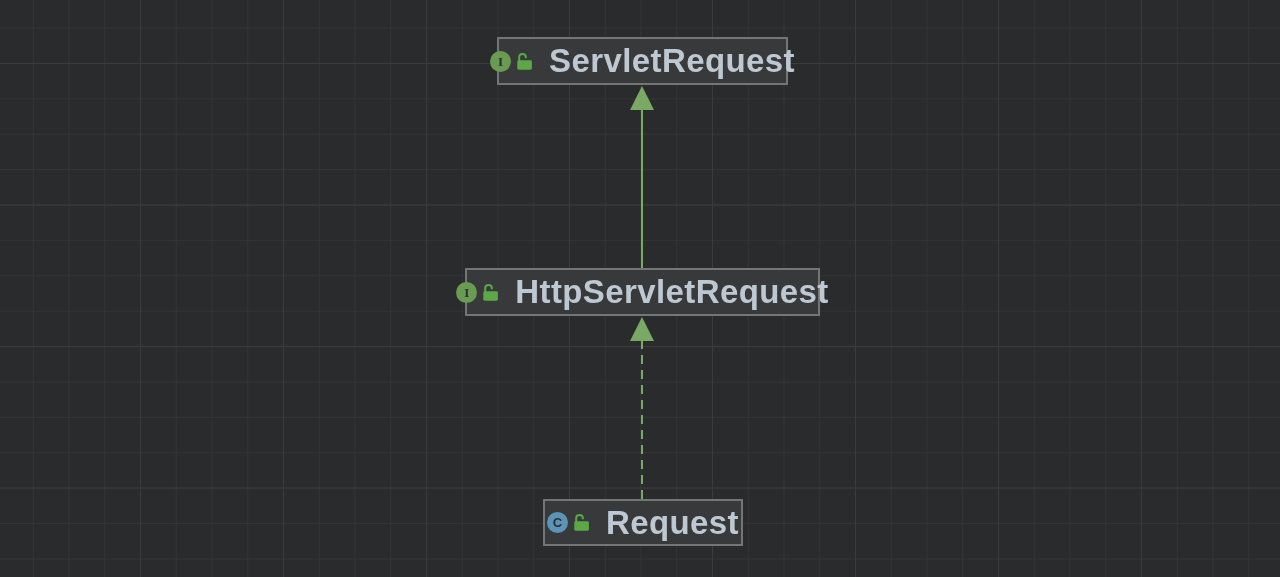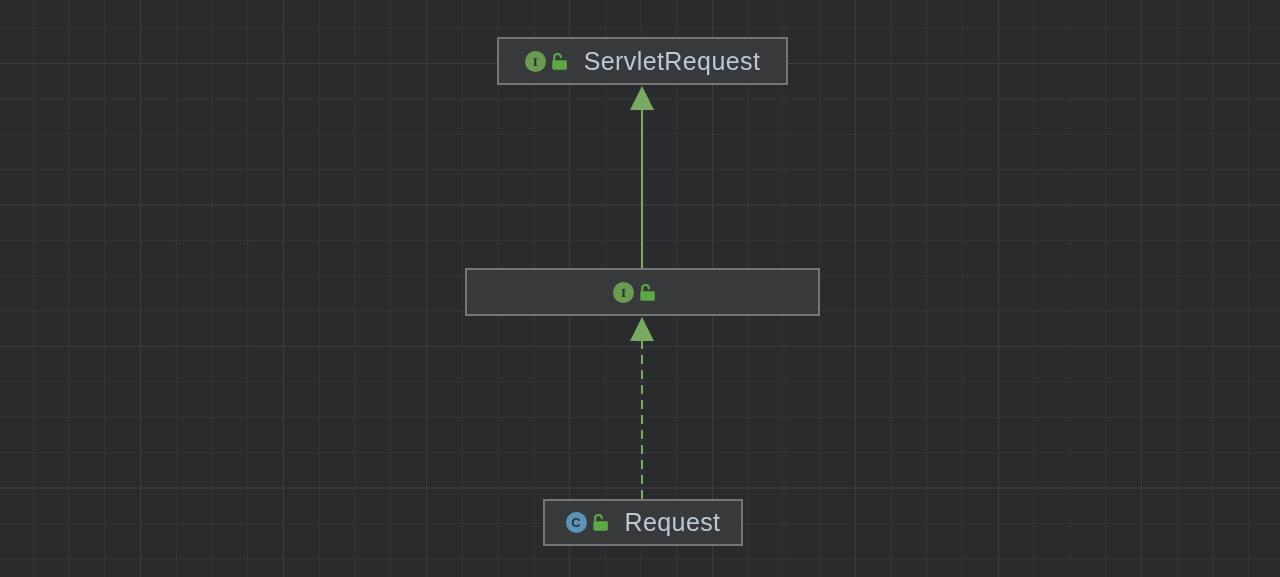--- a/index.html
+++ b/index.html
@@ -42,24 +42,25 @@
   .edge-line.dashed{stroke-dasharray:9 6;}
   .edge-head{fill:var(--edge-green);}
   .node{
     position:absolute;
     display:flex;align-items:center;justify-content:center;
     background:var(--node-bg);
     border:2px solid var(--node-border);
     cursor:default;
   }
   .node .label{
-    font-size:25px;
+    font-size:33px;
     letter-spacing:.4px;
     color:var(--node-text);
     white-space:nowrap;
+    font-weight:bold;
   }
   .type-icon{
     width:21px;height:21px;border-radius:50%;
     display:flex;align-items:center;justify-content:center;
     flex:0 0 auto;
     margin-right:5px;
   }
   .type-icon.interface{background:var(--interface-green);}
   .type-icon.class{background:var(--class-blue);}
   .type-icon .glyph{
@@ -107,20 +108,21 @@
   <div class="node" style="left:465px;top:268px;width:355px;height:48px;">
     <span class="type-icon interface">
       <span class="glyph">I</span>
     </span>
     <span class="lock">
       <svg width="18" height="19" viewBox="0 0 18 19">
         <path d="M3.2 9 L3.2 5 Q3.2 1.9 6.5 1.9 Q9.8 1.9 9.8 5 L9.8 6.3" fill="none" stroke="var(--lock-green)" stroke-width="2"></path>
         <rect x="1.3" y="8.3" width="14.6" height="9.4" rx="1.4" fill="var(--lock-green)"></rect>
       </svg>
     </span>
+    <span class="label">HttpServletRequest</span>
   </div>
 
   <div class="node" style="left:543px;top:499px;width:200px;height:47px;">
     <span class="type-icon class">
       <span class="glyph">C</span>
     </span>
     <span class="lock">
       <svg width="18" height="19" viewBox="0 0 18 19">
         <path d="M3.2 9 L3.2 5 Q3.2 1.9 6.5 1.9 Q9.8 1.9 9.8 5 L9.8 6.3" fill="none" stroke="var(--lock-green)" stroke-width="2"></path>
         <rect x="1.3" y="8.3" width="14.6" height="9.4" rx="1.4" fill="var(--lock-green)"></rect>

